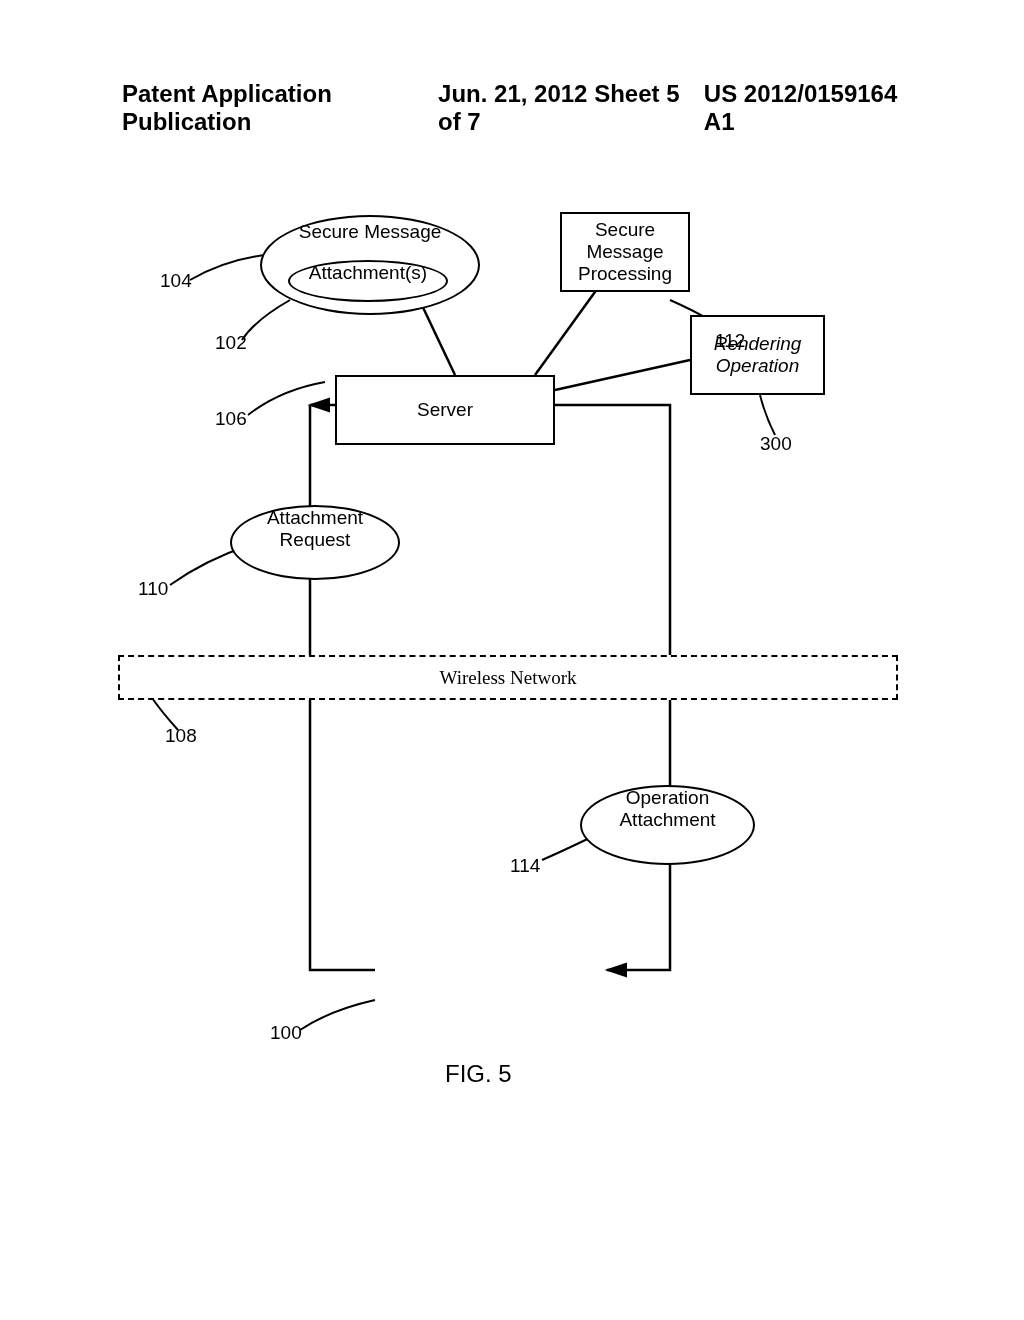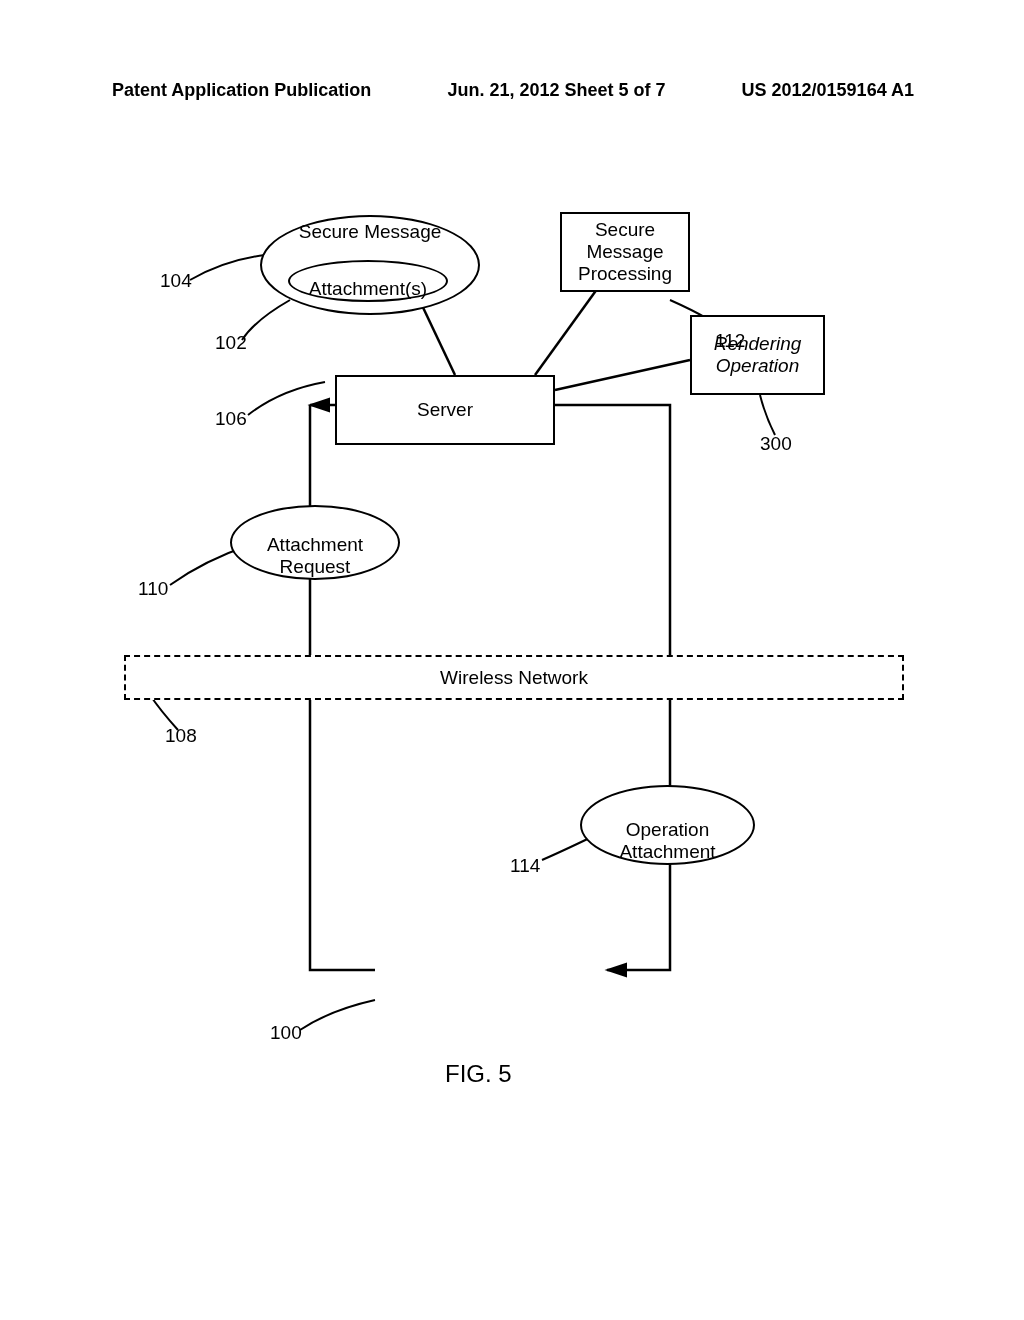--- a/index.html
+++ b/index.html
@@ -1,23 +1,23 @@
 <!DOCTYPE html>
 <html><head>
   <meta charset="utf-8">
   <style>
     * { margin: 0; padding: 0; box-sizing: border-box; }
     body { width: 1024px; height: 1320px; background: #fff; position: relative; font-family: Arial, sans-serif; }
-    .header { position: absolute; top: 80px; left: 2px; right: 0; display: flex; justify-content: space-between; padding: 0 110px; font-weight: bold; font-size: 18px; }
+    .header { position: absolute; top: 80px; left: 12px; right: 0; display: flex; justify-content: space-between; padding: 0 110px; font-weight: bold; font-size: 24px; }
     .hdr-left { }
     .hdr-mid { }
     .hdr-right { }
     .diagram { position: absolute; top: 160px; left: 110px; width: 800px; height: 950px; }
     .box { position: absolute; border: 2px solid #000; background: #fff; display: flex; align-items: center; justify-content: center; text-align: center; font-size: 19px; }
-    .ellipse { position: absolute; border: 2px solid #000; background: #fff; border-radius: 50%; display: flex; align-items: flex-end; justify-content: center; text-align: center; font-size: 19px; }
+    .ellipse { position: absolute; border: 2px solid #000; background: #fff; border-radius: 50%; display: flex; align-items: flex-start; justify-content: center; text-align: center; font-size: 19px; }
     .label { position: absolute; font-size: 19px; }
     .dashed-box { position: absolute; border: 2px dashed #000; background: #fff; display: flex; align-items: center; justify-content: center; font-size: 19px; }
     svg { position: absolute; top: 0; left: 0; width: 100%; height: 100%; pointer-events: none; }
     svg .leader { stroke:#000; stroke-width:2; fill:none; }
     svg .conn { stroke:#000; stroke-width:2.5; fill:none; }
   </style>
 </head>
 <body>
 
 <div class="header">
@@ -78,21 +78,21 @@
 
   <div class="box" style="left:225px; top:215px; width:220px; height:70px;">
     <span>Server</span>
   </div>
 
   <div class="ellipse" style="left:120px; top:345px; width:170px; height:75px; white-space:pre-line;">
     <span>Attachment
 Request</span>
   </div>
 
-  <div class="dashed-box" style="left:14px; top:495px; width:780px; height:45px;">
+  <div class="dashed-box" style="left:8px; top:495px; width:780px; height:45px;font-family:Liberation Serif, serif;">
     <span>Wireless Network</span>
   </div>
 
   <div class="ellipse" style="left:470px; top:625px; width:175px; height:80px; white-space:pre-line;">
     <span>Operation
 Attachment</span>
   </div>
 
 
   <div class="label" style="left:50px; top:110px;">104</div>

